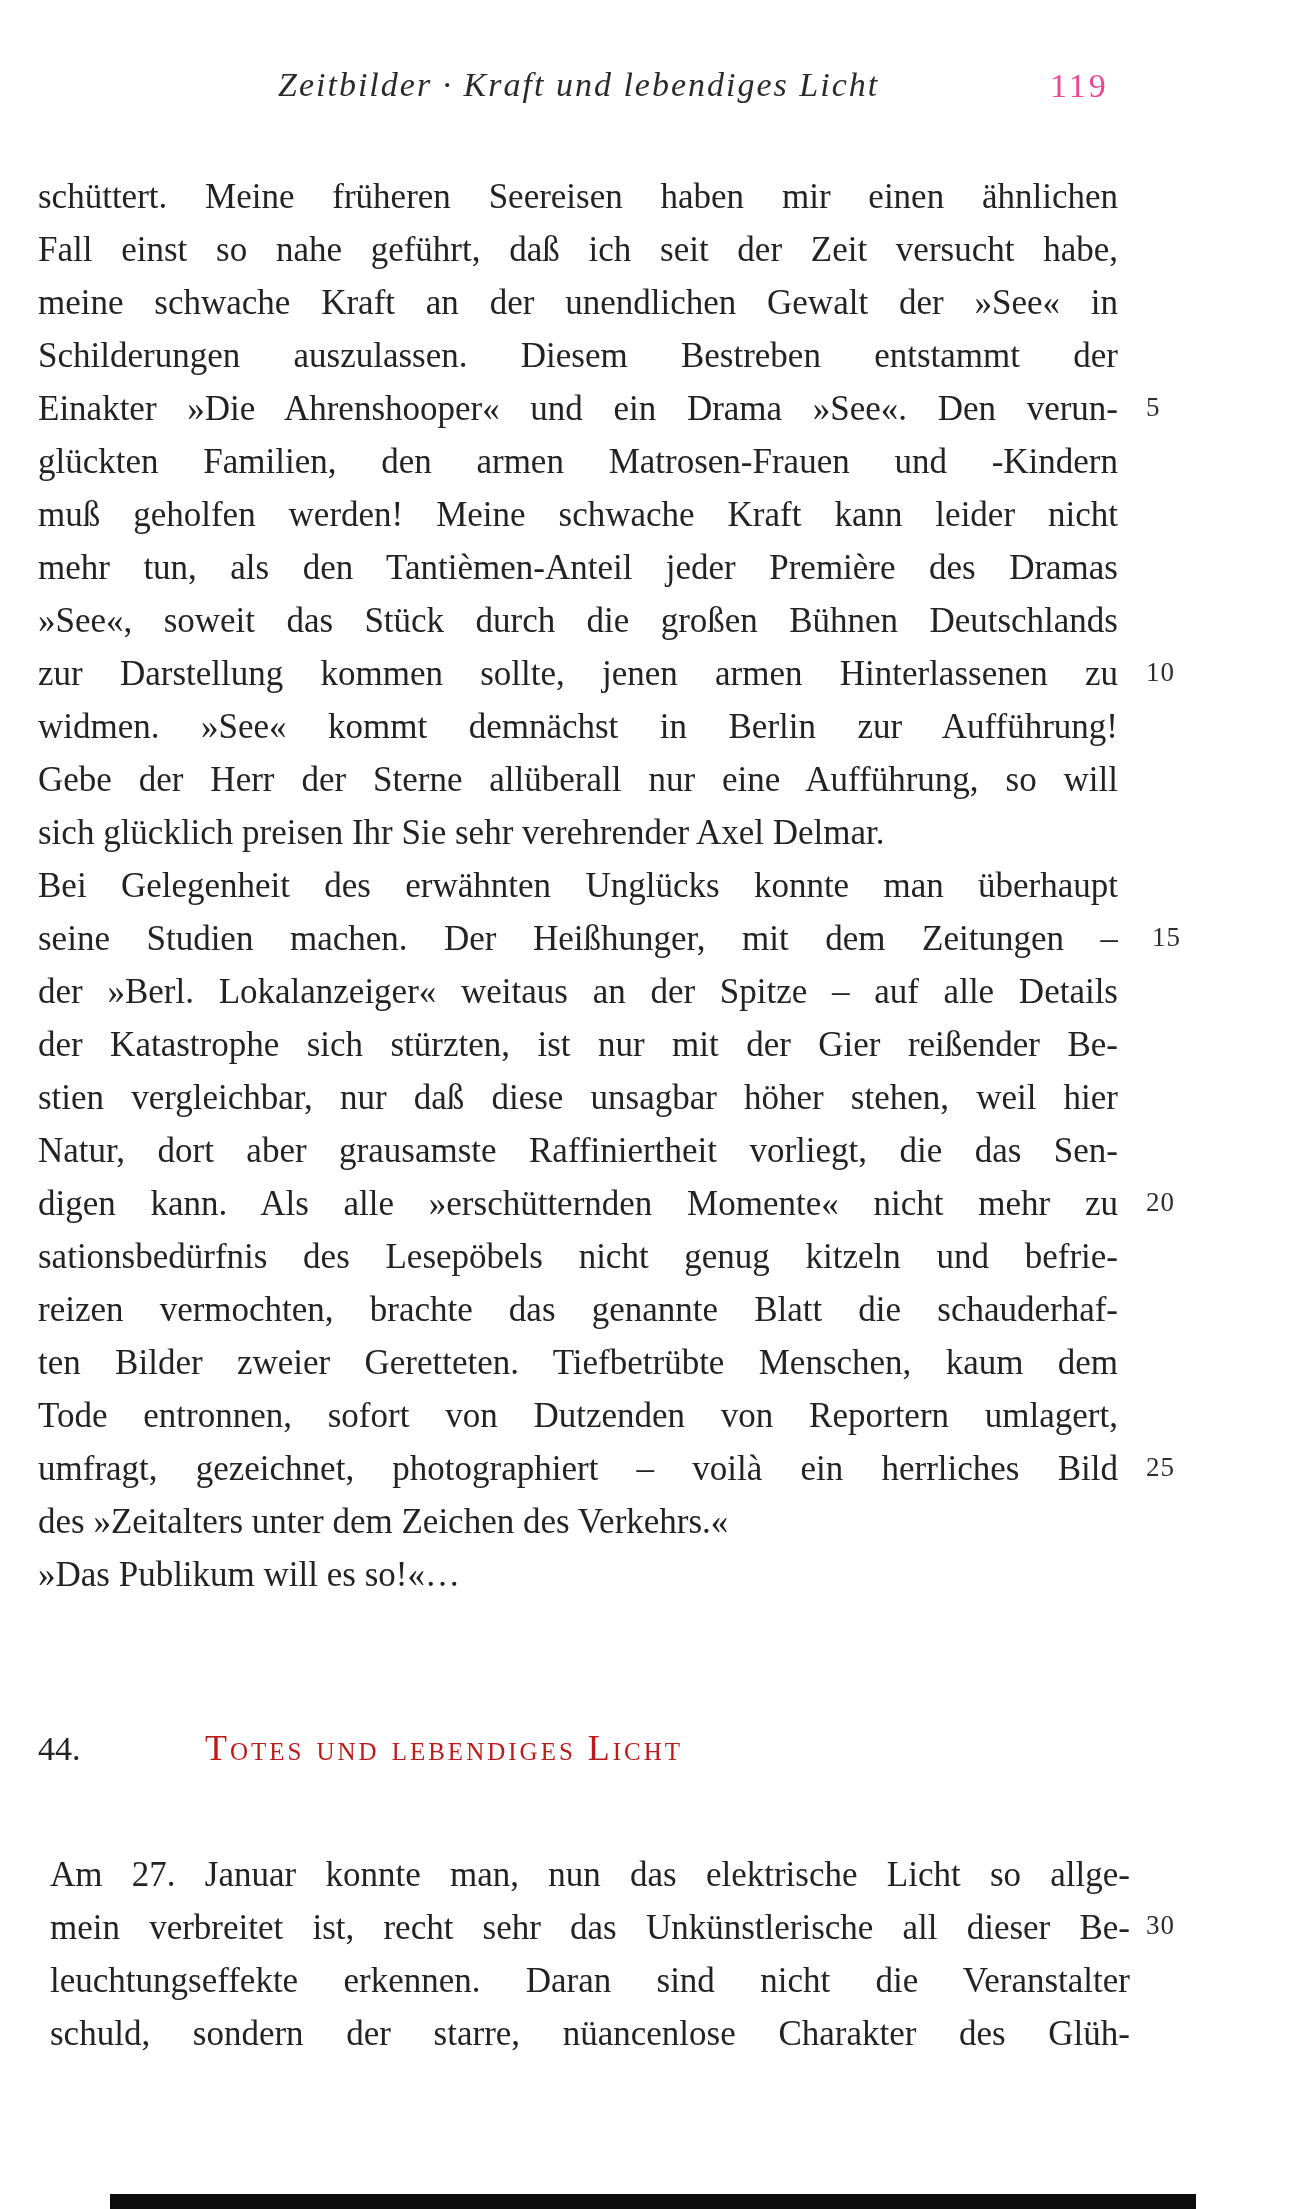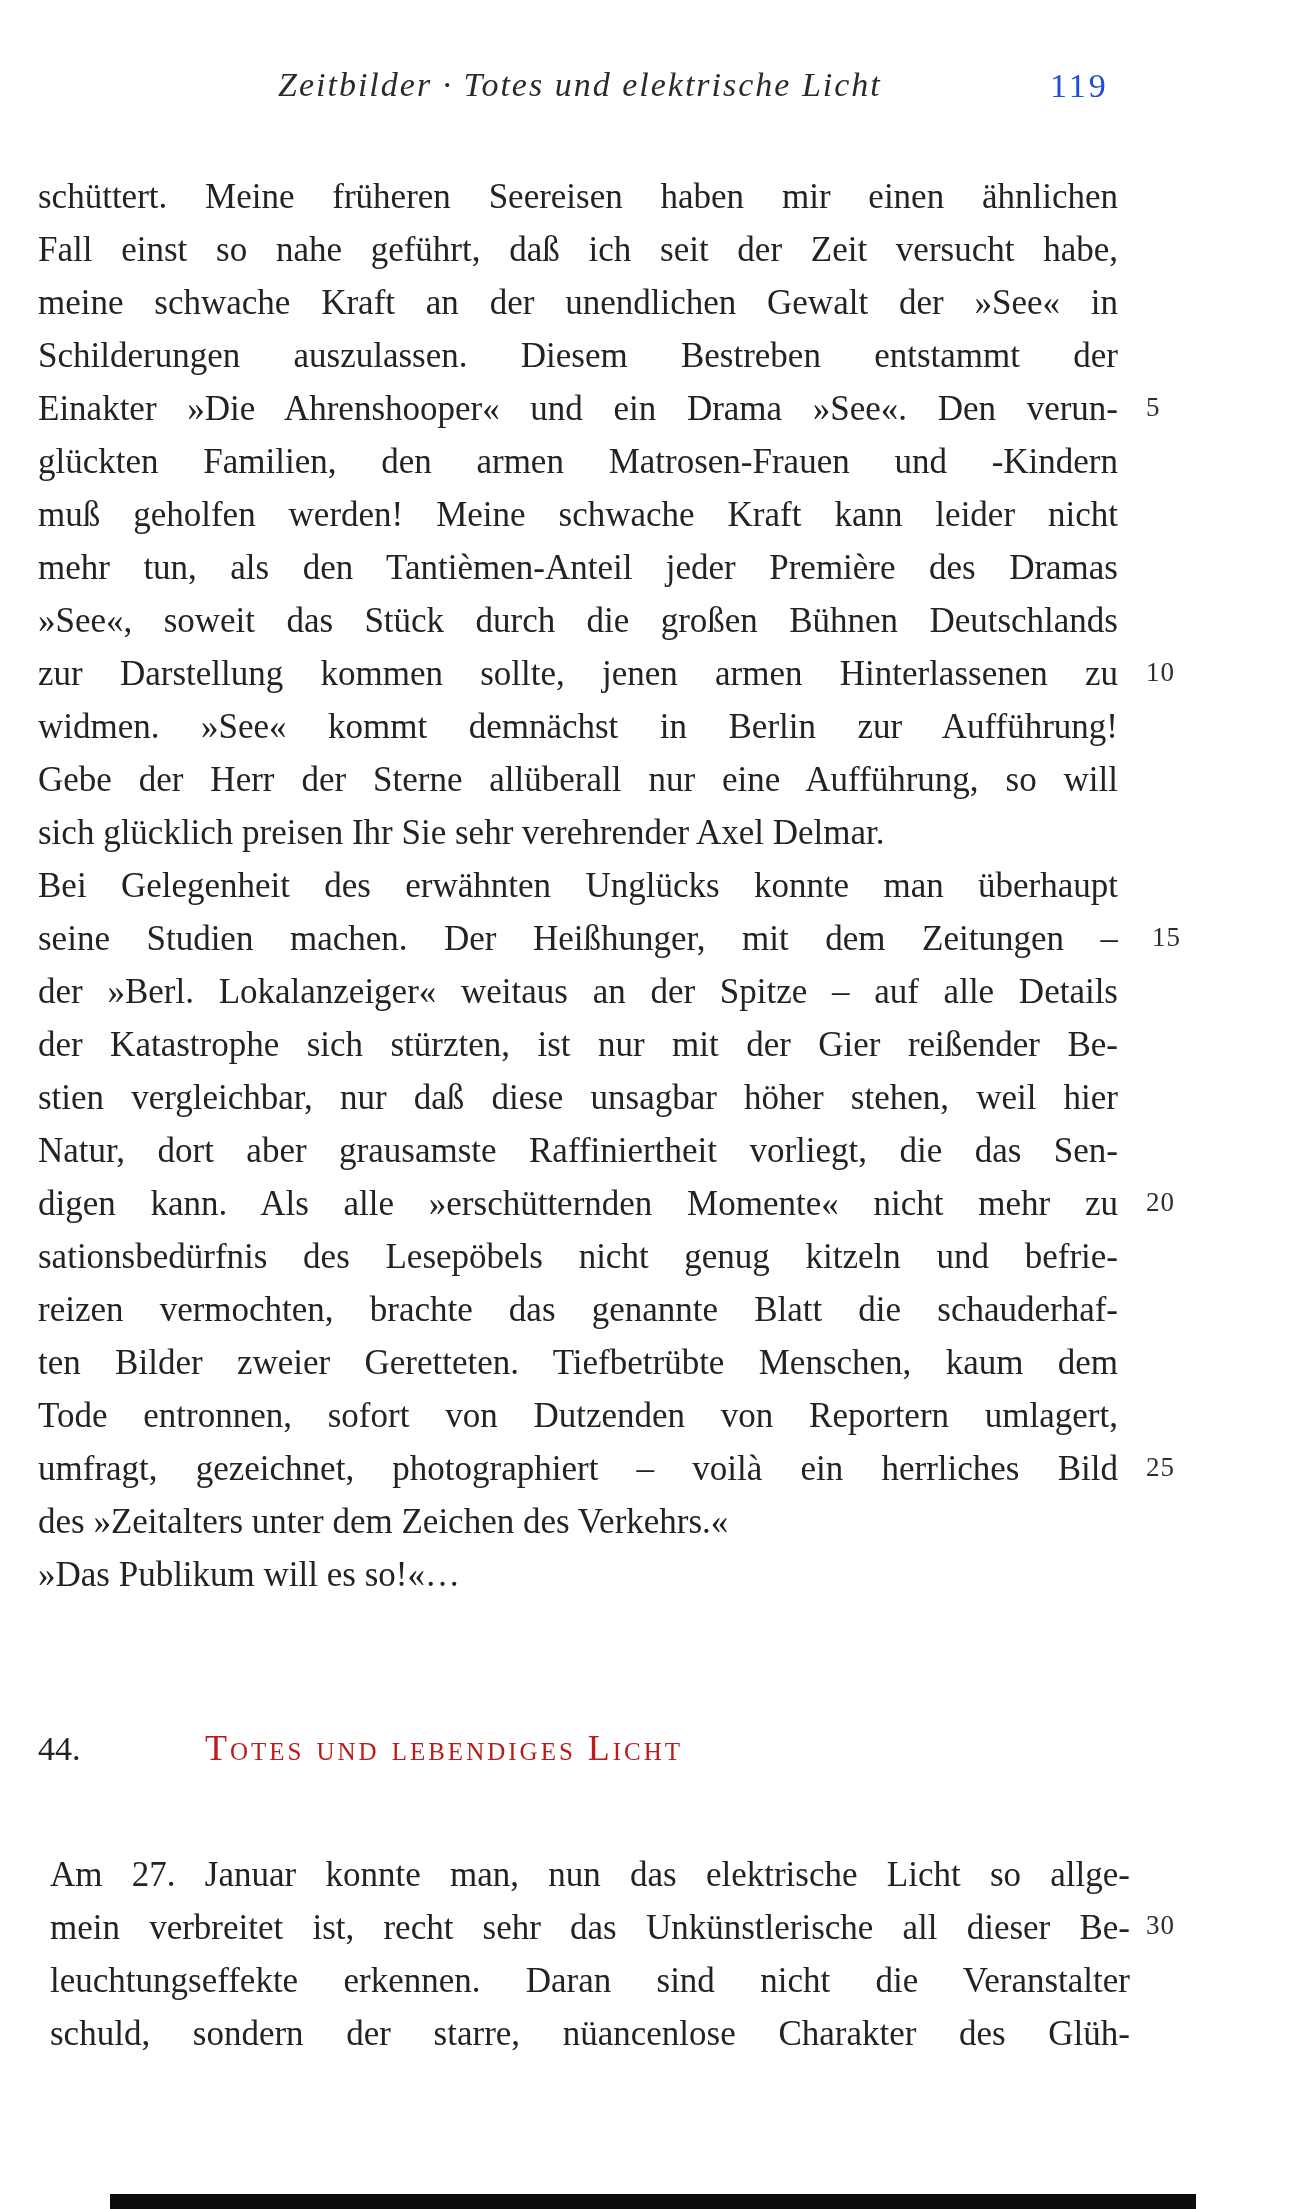--- a/index.html
+++ b/index.html
@@ -14,21 +14,21 @@
   }
   
   .running-head{position:absolute;top:66px;left:0;width:100%;height:48px;}
   .rh-title{
     position:absolute;left:278px;top:0;
     font-style:italic;font-size:34px;letter-spacing:2px;
     white-space:nowrap;color:#2a2a2a;
   }
   .rh-page{
     position:absolute;left:1050px;top:1px;
-    font-size:34px;letter-spacing:3px;color:#1d4ed8;
+    font-size:34px;letter-spacing:3px;color:#ec4899;
   }
   
   .body-text{position:absolute;left:38px;top:170px;width:1080px;}
   .bl{
     width:1080px;height:53px;line-height:53px;
     font-size:35px;
     text-align:justify;text-align-last:justify;
     overflow:hidden;white-space:nowrap;
   }
   .bl.al{text-align:left;text-align-last:left;}
@@ -53,21 +53,21 @@
   .body-text-2{position:absolute;left:50px;top:1848px;width:1080px;}
   
   .scan-bar{position:absolute;left:110px;bottom:0;width:1086px;height:15px;background:#0c0c0c;}
 </style>
 </head>
 <body>
 
 <div class="page">
 
   <div class="running-head">
-    <span class="rh-title">Zeitbilder · Totes und elektrische Licht</span>
+    <span class="rh-title">Zeitbilder · Kraft und lebendiges Licht</span>
     <span class="rh-page">119</span>
   </div>
 
   <div class="body-text">
     <div class="bl">schüttert. Meine früheren Seereisen haben mir einen ähnlichen</div>
     <div class="bl">Fall einst so nahe geführt, daß ich seit der Zeit versucht habe,</div>
     <div class="bl">meine schwache Kraft an der unendlichen Gewalt der »See« in</div>
     <div class="bl">Schilderungen auszulassen. Diesem Bestreben entstammt der</div>
     <div class="bl">Einakter »Die Ahrenshooper« und ein Drama »See«. Den verun-</div>
     <div class="bl">glückten Familien, den armen Matrosen-Frauen und -Kindern</div>

